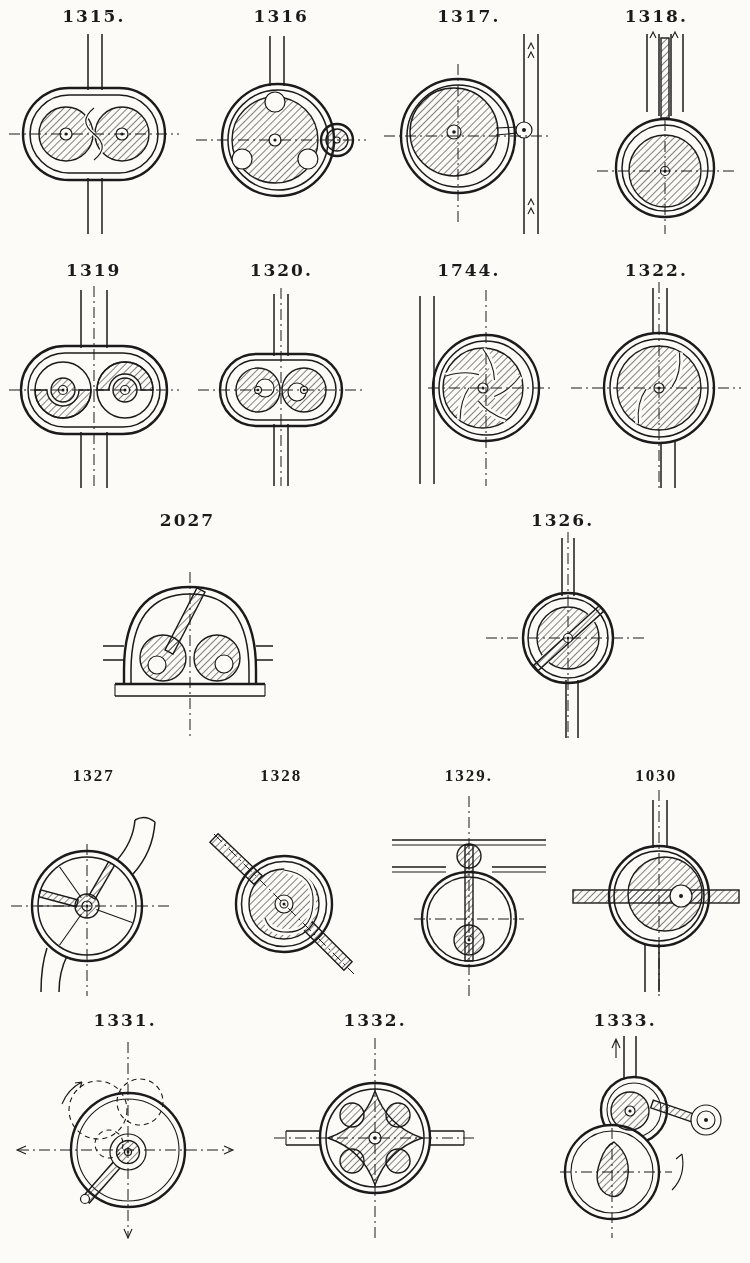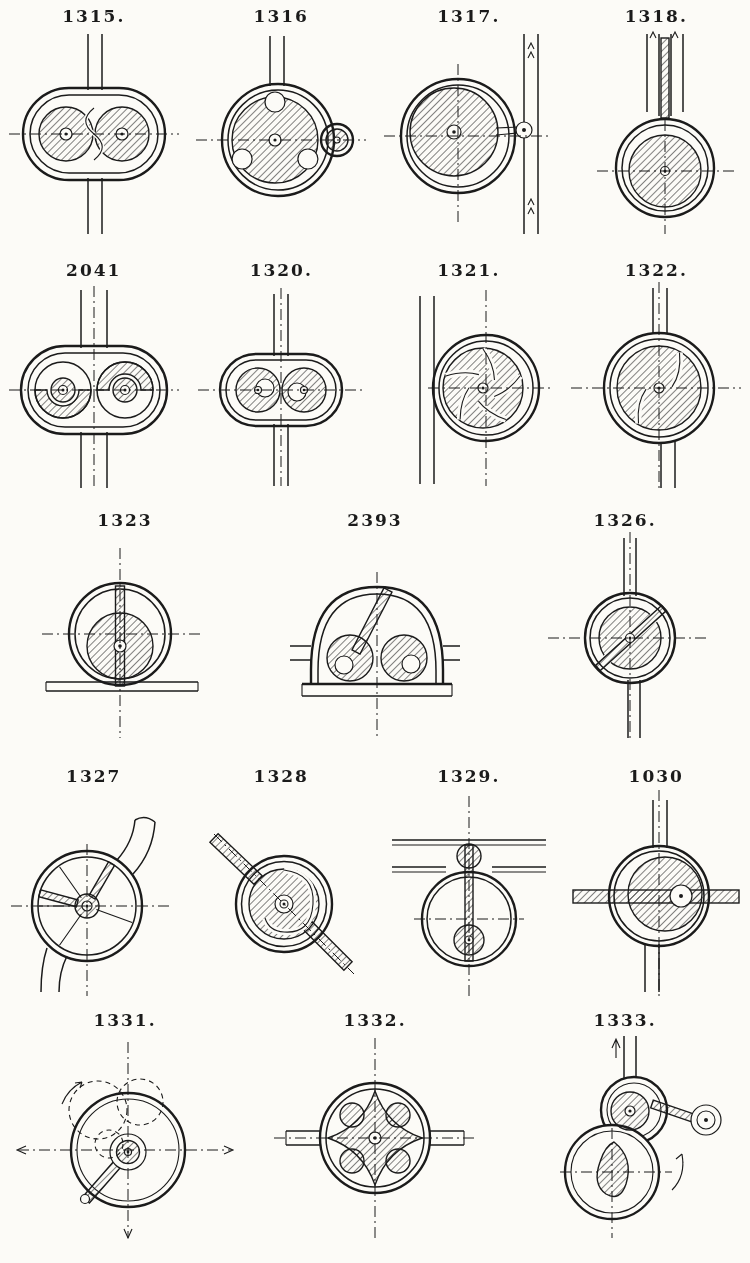--- a/index.html
+++ b/index.html
@@ -3,21 +3,21 @@
 <meta charset="utf-8">
 <style>
   html,body { margin:0; padding:0; background:#d8d8d4; }
   .page {
     width:750px; height:1263px; margin:0 auto; background:#fcfbf7;
     font-family:"DejaVu Serif", serif; color:#1b1b1b;
     position:relative; overflow:hidden; box-sizing:border-box; padding-top:6px;
   }
   .row { display:flex; justify-content:space-around; align-items:flex-start; }
   .row-2 { margin-top:22px; } .row-3 { margin-top:18px; }
-  .row-4 { margin-top:24px; } .row-5 { margin-top:12px;text-align:center; }
+  .row-4 { margin-top:24px;font-family:Liberation Serif, serif; } .row-5 { margin-top:12px;text-align:center; }
   .fig { display:flex; flex-direction:column; align-items:center; }
   .fig-label { font-weight:bold; font-size:17px; letter-spacing:2px; line-height:20px; margin-bottom:2px; }
   svg { display:block; }
   .o  { fill:none; stroke:#1b1b1b; stroke-width:2.4; }
   .of { fill:#fcfbf7; stroke:#1b1b1b; stroke-width:2.4; }
   .i  { fill:none; stroke:#1b1b1b; stroke-width:1.5; }
   .t  { fill:none; stroke:#1b1b1b; stroke-width:1.1; }
   .h  { fill:url(#hatch); stroke:#1b1b1b; stroke-width:1.4; }
   .w  { fill:#fcfbf7; stroke:#1b1b1b; stroke-width:1.2; }
   .cl { fill:none; stroke:#1b1b1b; stroke-width:1; stroke-dasharray:11 4 2 4; }
@@ -116,21 +116,21 @@
           <circle cx="94" cy="143" r="1.5" fill="#1b1b1b"></circle>
         <line class="cl" x1="26" y1="143" x2="164" y2="143"></line>
         <line class="cl" x1="94" y1="92" x2="94" y2="206"></line>
       </svg>
     </div>
   </div>
 
   <div class="row row-2">
 
     <div class="fig">
-      <div class="fig-label">2041</div>
+      <div class="fig-label">1319</div>
       <svg width="170" height="210" viewBox="0 0 170 210">
         <line class="i" x1="72" y1="8" x2="72" y2="66"></line>
           <line class="i" x1="98" y1="8" x2="98" y2="66"></line>
         <line class="i" x1="72" y1="150" x2="72" y2="206"></line>
           <line class="i" x1="98" y1="150" x2="98" y2="206"></line>
         <rect class="o" x="12" y="64" width="146" height="88" rx="44"></rect>
         <rect class="i" x="19" y="71" width="132" height="74" rx="37"></rect>
         <circle class="i" cx="54" cy="108" r="28"></circle>
         <circle class="i" cx="116" cy="108" r="28"></circle>
         <path class="h" d="M26,108 A28,28 0 0 0 82,108 L70,108 A16,16 0 0 1 38,108 Z"></path>
@@ -162,21 +162,21 @@
         <circle class="w" cx="62" cy="108" r="3.5"></circle>
           <circle cx="62" cy="108" r="1.3" fill="#1b1b1b"></circle>
         <circle class="w" cx="108" cy="108" r="3.5"></circle>
           <circle cx="108" cy="108" r="1.3" fill="#1b1b1b"></circle>
         <line class="cl" x1="2" y1="108" x2="168" y2="108"></line>
         <line class="cl" x1="85" y1="6" x2="85" y2="204"></line>
       </svg>
     </div>
 
     <div class="fig">
-      <div class="fig-label">1321.</div>
+      <div class="fig-label">1744.</div>
       <svg width="170" height="210" viewBox="0 0 170 210">
         <line class="i" x1="36" y1="14" x2="36" y2="202"></line>
           <line class="i" x1="50" y1="14" x2="50" y2="202"></line>
         <circle class="o" cx="102" cy="106" r="53"></circle>
         <circle class="i" cx="102" cy="106" r="47"></circle>
         <circle class="h" cx="99" cy="106" r="40"></circle>
         <path class="pw" stroke-width="6.5" d="M99,67 Q110,82 110.5,98 M136.1,94 Q124.8,109.2 110.2,114.4 M121.9,137.6 Q104,131.5 94.4,119.2 M76.1,137.6 Q76.3,118.6 85,105.8 M61.9,94 Q80,88.3 94.9,92.6"></path>
         <path class="t" d="M99,67 Q110,82 110.5,98 M136.1,94 Q124.8,109.2 110.2,114.4 M121.9,137.6 Q104,131.5 94.4,119.2 M76.1,137.6 Q76.3,118.6 85,105.8 M61.9,94 Q80,88.3 94.9,92.6"></path>
         <circle class="w" cx="99" cy="106" r="5"></circle>
           <circle cx="99" cy="106" r="1.6" fill="#1b1b1b"></circle>
@@ -200,41 +200,24 @@
         <circle class="w" cx="88" cy="106" r="5"></circle>
           <circle cx="88" cy="106" r="1.6" fill="#1b1b1b"></circle>
         <line class="cl" x1="0" y1="106" x2="170" y2="106"></line>
         <line class="cl" x1="88" y1="0" x2="88" y2="210"></line>
       </svg>
     </div>
   </div>
 
   <div class="row row-3">
 
-    <div class="fig">
-      <div class="fig-label">1323</div>
-      <svg width="170" height="210" viewBox="0 0 170 210">
-        <circle class="o" cx="80" cy="102" r="51"></circle>
-        <circle class="i" cx="80" cy="102" r="45"></circle>
-        <line class="i" x1="6" y1="150" x2="158" y2="150"></line>
-        <line class="i" x1="6" y1="159" x2="158" y2="159"></line>
-        <line class="t" x1="6" y1="150" x2="6" y2="159"></line>
-        <line class="t" x1="158" y1="150" x2="158" y2="159"></line>
-        <circle class="h" cx="80" cy="114" r="33"></circle>
-        <rect class="h" x="75.5" y="54" width="9" height="100"></rect>
-        <circle class="w" cx="80" cy="114" r="6"></circle>
-          <circle cx="80" cy="114" r="1.8" fill="#1b1b1b"></circle>
-        <line class="cl" x1="2" y1="102" x2="162" y2="102"></line>
-        <line class="cl" x1="80" y1="16" x2="80" y2="206"></line>
-      </svg>
-    </div>
-
-
-    <div class="fig">
-      <div class="fig-label">2393</div>
+
+
+    <div class="fig">
+      <div class="fig-label">2027</div>
       <svg width="170" height="210" viewBox="0 0 170 210">
         <path class="o" d="M21,152 L21,138 Q21,55 87,55 Q153,55 153,138 L153,152"></path>
         <path class="i" d="M28,152 L28,139 Q28,62 87,62 Q146,62 146,139 L146,152"></path>
         <line class="i" x1="0" y1="114" x2="21" y2="114"></line>
           <line class="i" x1="0" y1="128" x2="21" y2="128"></line>
         <line class="i" x1="153" y1="114" x2="172" y2="114"></line>
           <line class="i" x1="153" y1="128" x2="172" y2="128"></line>
         <line class="o" x1="12" y1="152" x2="162" y2="152"></line>
         <line class="i" x1="12" y1="164" x2="162" y2="164"></line>
         <line class="t" x1="12" y1="152" x2="12" y2="164"></line>

